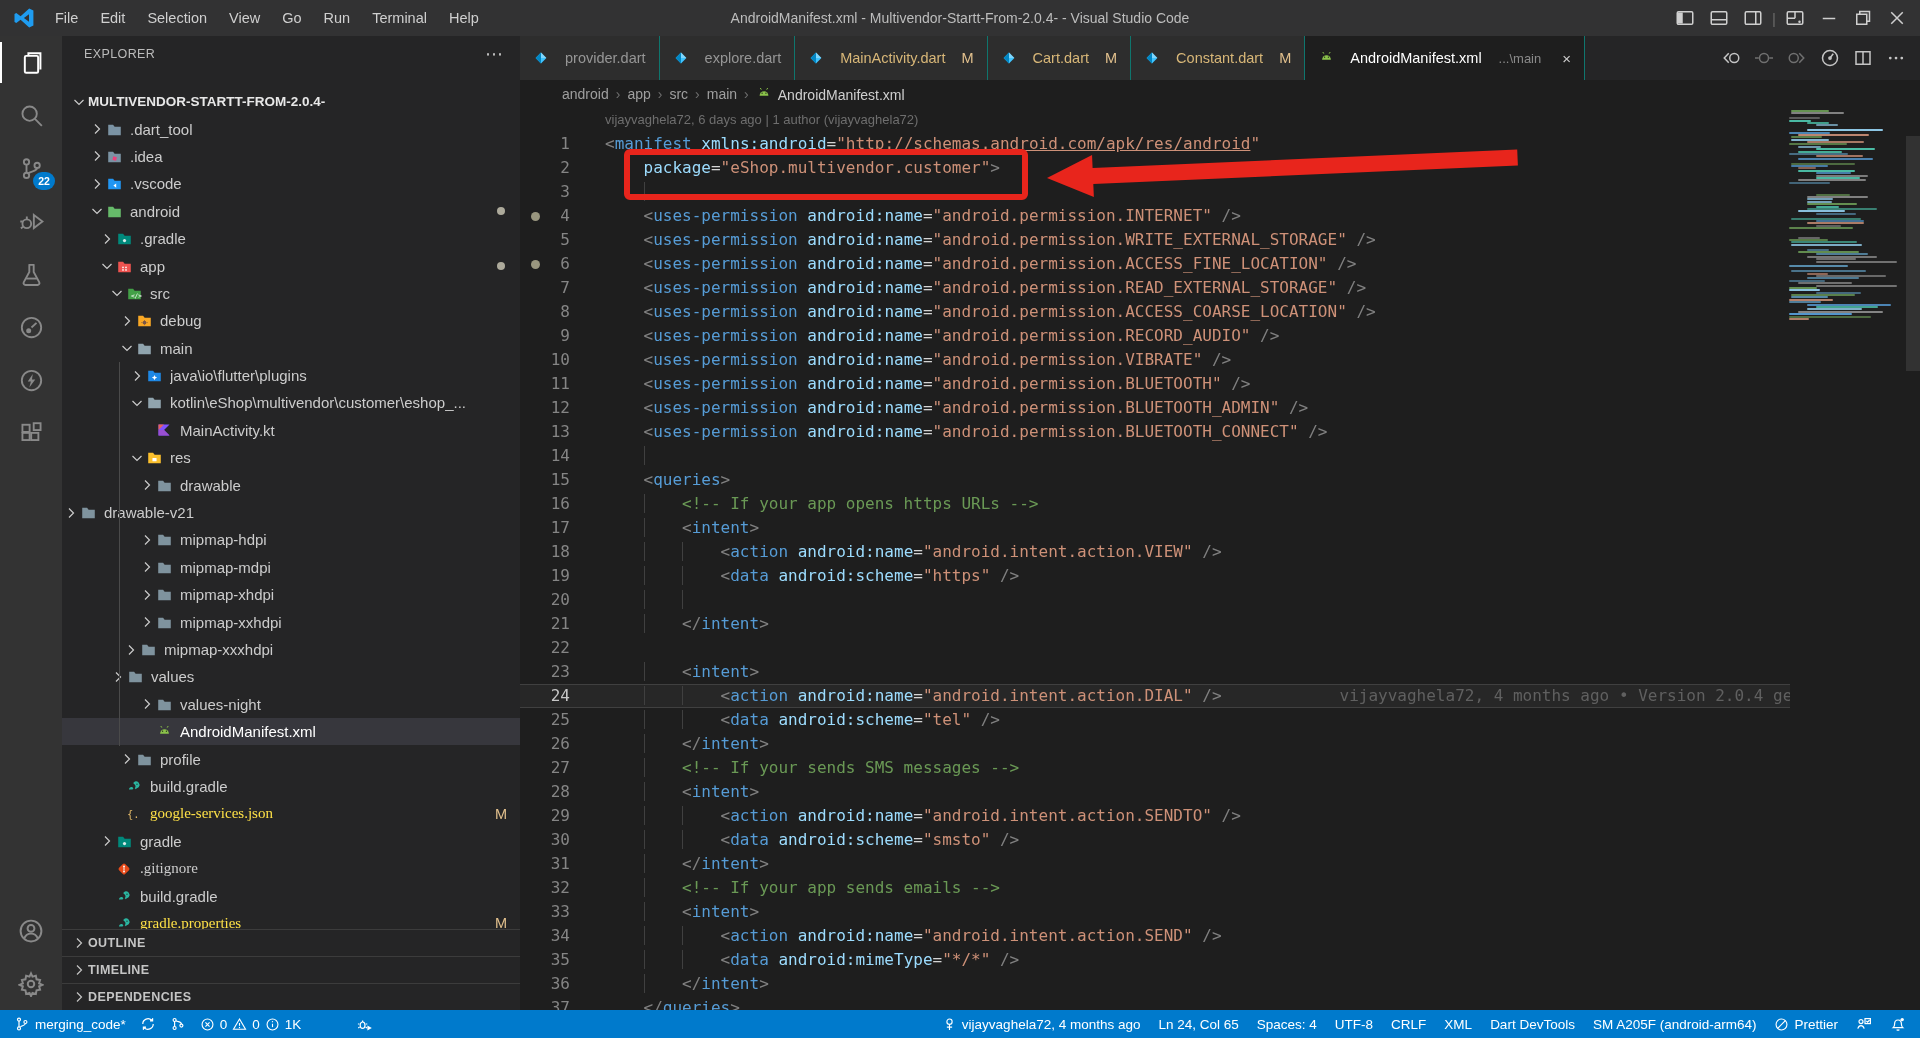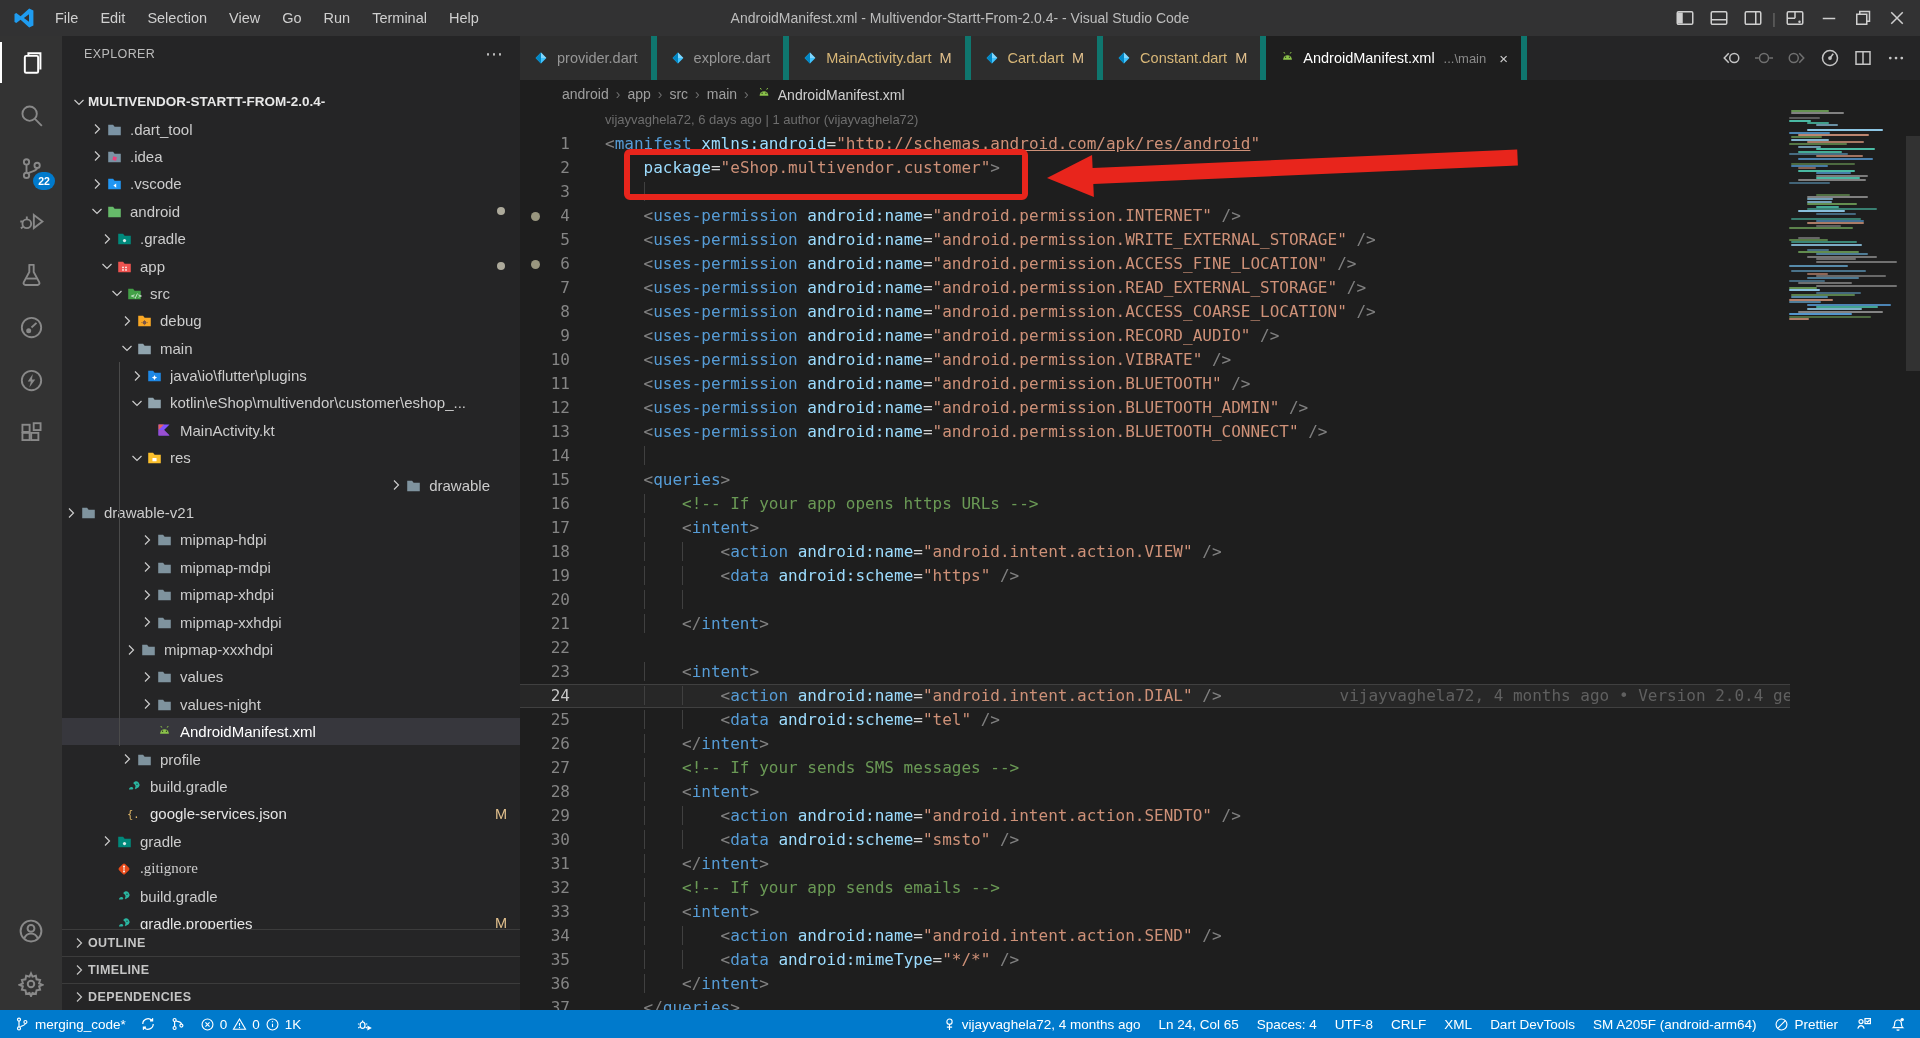--- a/index.html
+++ b/index.html
@@ -27,34 +27,34 @@
   .sidebar{width:458px;background:#252526;display:flex;flex-direction:column;font-size:15px;min-height:0;}
   .sidebar-header{height:36px;flex:none;display:flex;align-items:center;padding:0 16px 0 22px;font-size:12.5px;letter-spacing:.4px;color:#bbbbbb;}
   .views-more{margin-left:auto;font-size:18px;color:#c5c5c5;letter-spacing:1px;}
   .tree{flex:1;min-height:0;overflow:hidden;position:relative;padding-top:16px;}
   .tree-row{height:27.4px;display:flex;align-items:center;position:relative;box-sizing:border-box;white-space:nowrap;}
   .tree-row.selected{background:#37373d;}
   .tree-row .chev{width:18px;flex:none;display:flex;align-items:center;justify-content:center;color:#cccccc;}
   .tree-row .ticon{width:18px;height:16px;flex:none;margin-right:6px;display:flex;align-items:center;}
   .tree-label{overflow:hidden;text-overflow:ellipsis;color:#cccccc;padding-right:30px;}
   .tree-row.selected .tree-label{color:#ffffff;}
-  .tree-row.modfile .tree-label{color:#e5e5e5;}
+  .tree-row.modfile .tree-label{color:#fde047;font-family:Liberation Serif, serif;}
   .tree-badge{position:absolute;right:13px;color:#e2c08d;font-size:14.5px;}
   .tree-dot{position:absolute;right:15px;width:8px;height:8px;border-radius:50%;background:#adaa9b;}
   .tree-root .tree-label{font-weight:bold;color:#e8e8e8;font-size:13.5px;}
   .tree-guide{position:absolute;width:1px;background:#4a4a4a;}
   .sidebar-sections{flex:none;}
   .section{height:27px;display:flex;align-items:center;border-top:1px solid #3c3c3c;padding-left:8px;
            font-size:12.5px;font-weight:bold;letter-spacing:.4px;color:#c5c5c5;box-sizing:border-box;}
   .section .chev{width:18px;display:flex;align-items:center;justify-content:center;color:#c5c5c5;}
   
   .editor{flex:1;min-width:0;display:flex;flex-direction:column;background:#1e1e1e;position:relative;}
   .tabbar{height:44px;flex:none;background:#252526;display:flex;align-items:stretch;}
   .tabs{display:flex;}
-  .tab{display:flex;align-items:center;gap:7px;padding:0 13px;background:#2d2d2d;border-right:6px solid #0f766e;
+  .tab{display:flex;align-items:center;gap:15px;padding:0 13px;background:#2d2d2d;border-right:1px solid #0f766e;
        font-size:14.5px;color:#969696;white-space:nowrap;}
   .tab .ficon{width:17px;height:16px;display:flex;align-items:center;}
   .tab.mod{color:#d8b778;}
   .tab .m{color:#e2c08d;margin-left:1px;}
   .tab.active{background:#1e1e1e;color:#ffffff;}
   .tab .desc{color:#8a8a8a;font-size:13px;margin-left:2px;}
   .tab .close{color:#cccccc;margin-left:6px;font-size:15px;}
   .editor-actions{margin-left:auto;display:flex;align-items:center;gap:13px;padding-right:14px;}
   .ea-icon{color:#c5c5c5;display:flex;align-items:center;}
   .ea-icon.dim{color:#707070;}
@@ -458,21 +458,21 @@
               </svg>
             </span>
             <span class="ticon">
               <svg width="17" height="15" viewBox="0 0 16 16">
                 <path d="M1.3 3h5.2l1.6 2h6.6v9H1.3z" fill="#fbc02d"></path>
                 <rect x="5.8" y="8.4" width="4.4" height="3.6" rx=".6" fill="#fff"></rect>
               </svg>
             </span>
             <span class="tree-label">res</span>
           </div>
-          <div class="tree-row" style="padding-left: 96px; justify-content: flex-end;">
+          <div class="tree-row" style="padding-left: 76px;">
             <span class="chev">
               <svg width="16" height="16" viewBox="0 0 16 16" fill="none" stroke="currentColor" stroke-width="1.2">
                 <path d="M6 3.5L10.5 8 6 12.5"></path>
               </svg>
             </span>
             <span class="ticon">
               <svg width="17" height="15" viewBox="0 0 16 16">
                 <path d="M1.3 3h5.2l1.6 2h6.6v9H1.3z" fill="#7f939e"></path>
               </svg>
             </span>
@@ -549,21 +549,21 @@
                 <path d="M6 3.5L10.5 8 6 12.5"></path>
               </svg>
             </span>
             <span class="ticon">
               <svg width="17" height="15" viewBox="0 0 16 16">
                 <path d="M1.3 3h5.2l1.6 2h6.6v9H1.3z" fill="#7f939e"></path>
               </svg>
             </span>
             <span class="tree-label">mipmap-xxxhdpi</span>
           </div>
-          <div class="tree-row" style="padding-left: 76px;">
+          <div class="tree-row" style="padding-left: 47px;">
             <span class="chev">
               <svg width="16" height="16" viewBox="0 0 16 16" fill="none" stroke="currentColor" stroke-width="1.2">
                 <path d="M6 3.5L10.5 8 6 12.5"></path>
               </svg>
             </span>
             <span class="ticon">
               <svg width="17" height="15" viewBox="0 0 16 16">
                 <path d="M1.3 3h5.2l1.6 2h6.6v9H1.3z" fill="#7f939e"></path>
               </svg>
             </span>

